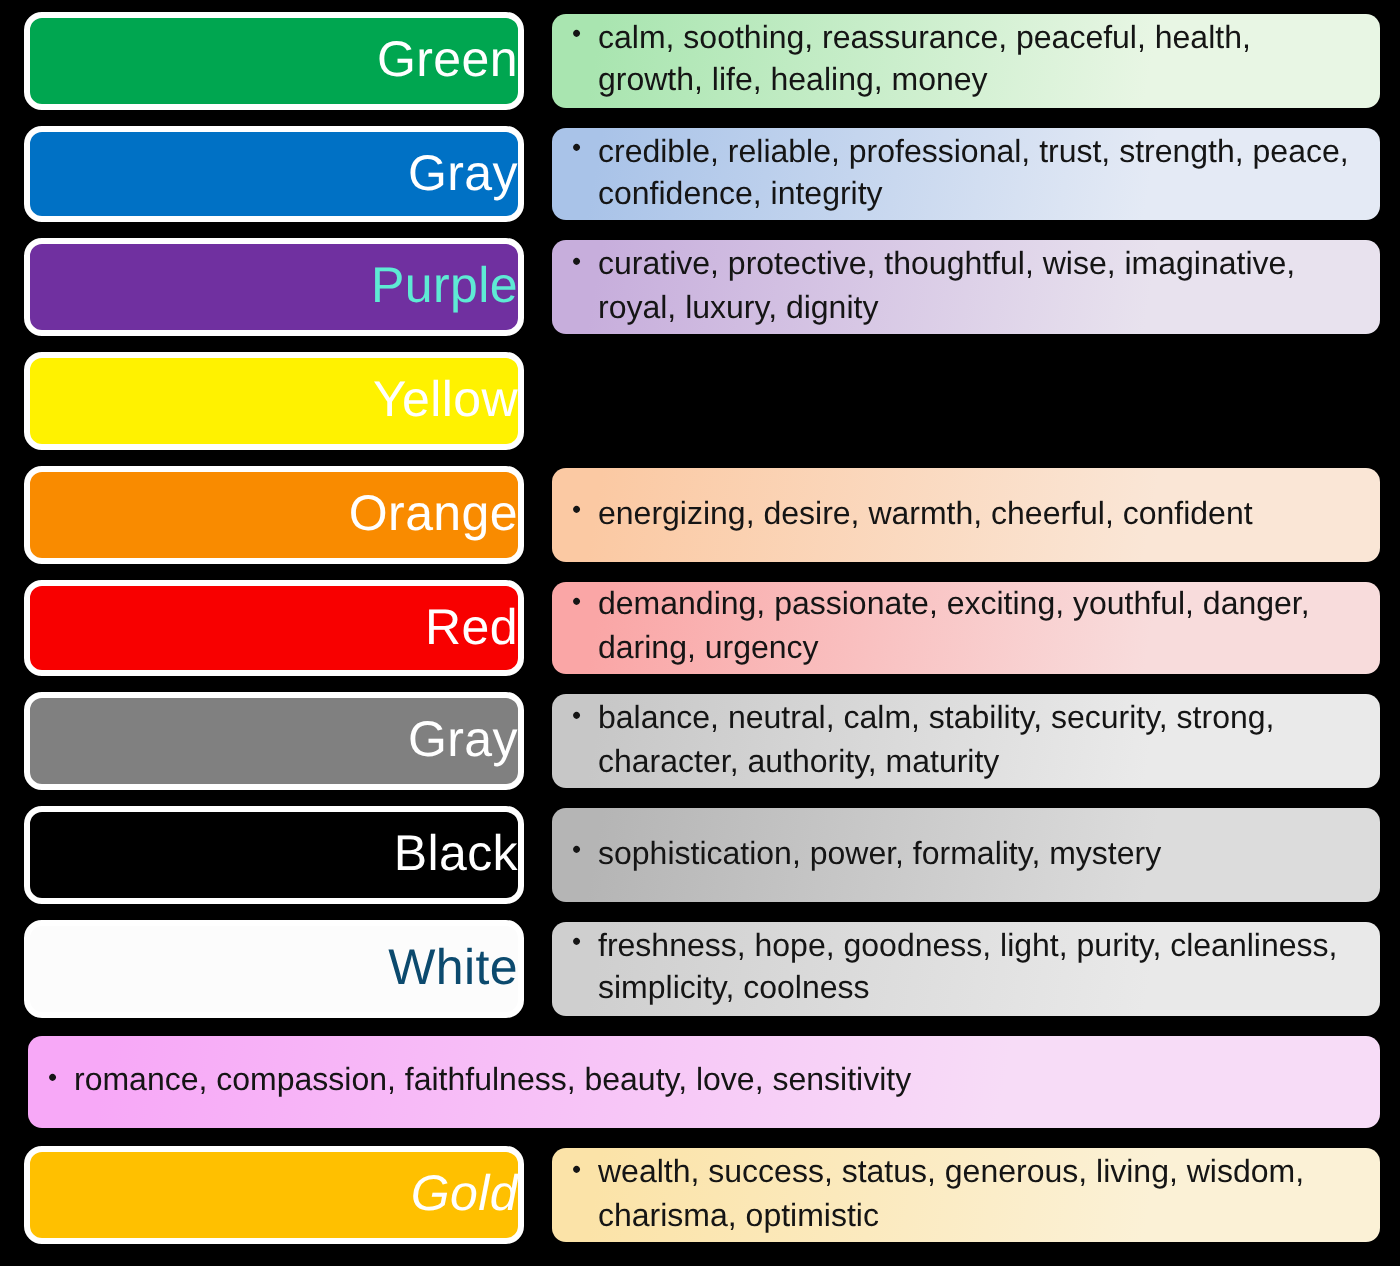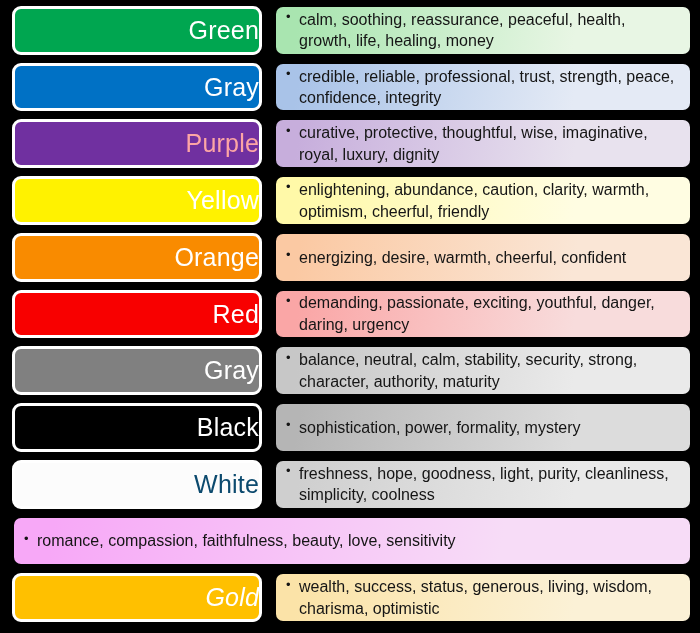--- a/index.html
+++ b/index.html
@@ -119,40 +119,35 @@
       </div>
       <div class="desc-wrap">
         <div class="desc" style="background: linear-gradient(100deg, rgb(169, 195, 232) 0%, rgb(169, 195, 232) 6%, rgb(228, 234, 245) 72%, rgb(228, 234, 245) 100%);">
           <div class="desc-text">credible, reliable, professional, trust, strength, peace, confidence, integrity</div>
         </div>
       </div>
     </div>
     <div class="row">
       <div class="swatch-wrap">
         <div class="swatch" style="background: rgb(112, 48, 160); border-color: rgb(255, 255, 255);">
-          <span class="swatch-label" style="color: #fca5a5;">Purple</span>
+          <span class="swatch-label" style="color: #5eead4;">Purple</span>
         </div>
       </div>
       <div class="desc-wrap">
         <div class="desc" style="background: linear-gradient(100deg, rgb(199, 174, 220) 0%, rgb(199, 174, 220) 6%, rgb(232, 226, 238) 72%, rgb(232, 226, 238) 100%);">
           <div class="desc-text">curative, protective, thoughtful, wise, imaginative, royal, luxury, dignity</div>
         </div>
       </div>
     </div>
     <div class="row">
       <div class="swatch-wrap">
         <div class="swatch" style="background: rgb(255, 242, 0); border-color: rgb(255, 255, 255);">
           <span class="swatch-label" style="color: rgb(255, 255, 255);">Yellow</span>
         </div>
       </div>
-      <div class="desc-wrap">
-        <div class="desc" style="background: linear-gradient(100deg, rgb(255, 249, 168) 0%, rgb(255, 249, 168) 6%, rgb(255, 253, 226) 72%, rgb(255, 253, 226) 100%);">
-          <div class="desc-text">enlightening, abundance, caution, clarity, warmth, optimism, cheerful, friendly</div>
-        </div>
-      </div>
     </div>
     <div class="row">
       <div class="swatch-wrap">
         <div class="swatch" style="background: rgb(249, 139, 0); border-color: rgb(255, 255, 255);">
           <span class="swatch-label" style="color: rgb(255, 255, 255);">Orange</span>
         </div>
       </div>
       <div class="desc-wrap">
         <div class="desc" style="background: linear-gradient(100deg, rgb(251, 201, 163) 0%, rgb(251, 201, 163) 6%, rgb(250, 230, 214) 72%, rgb(250, 230, 214) 100%);">
           <div class="desc-text">energizing, desire, warmth, cheerful, confident</div>

